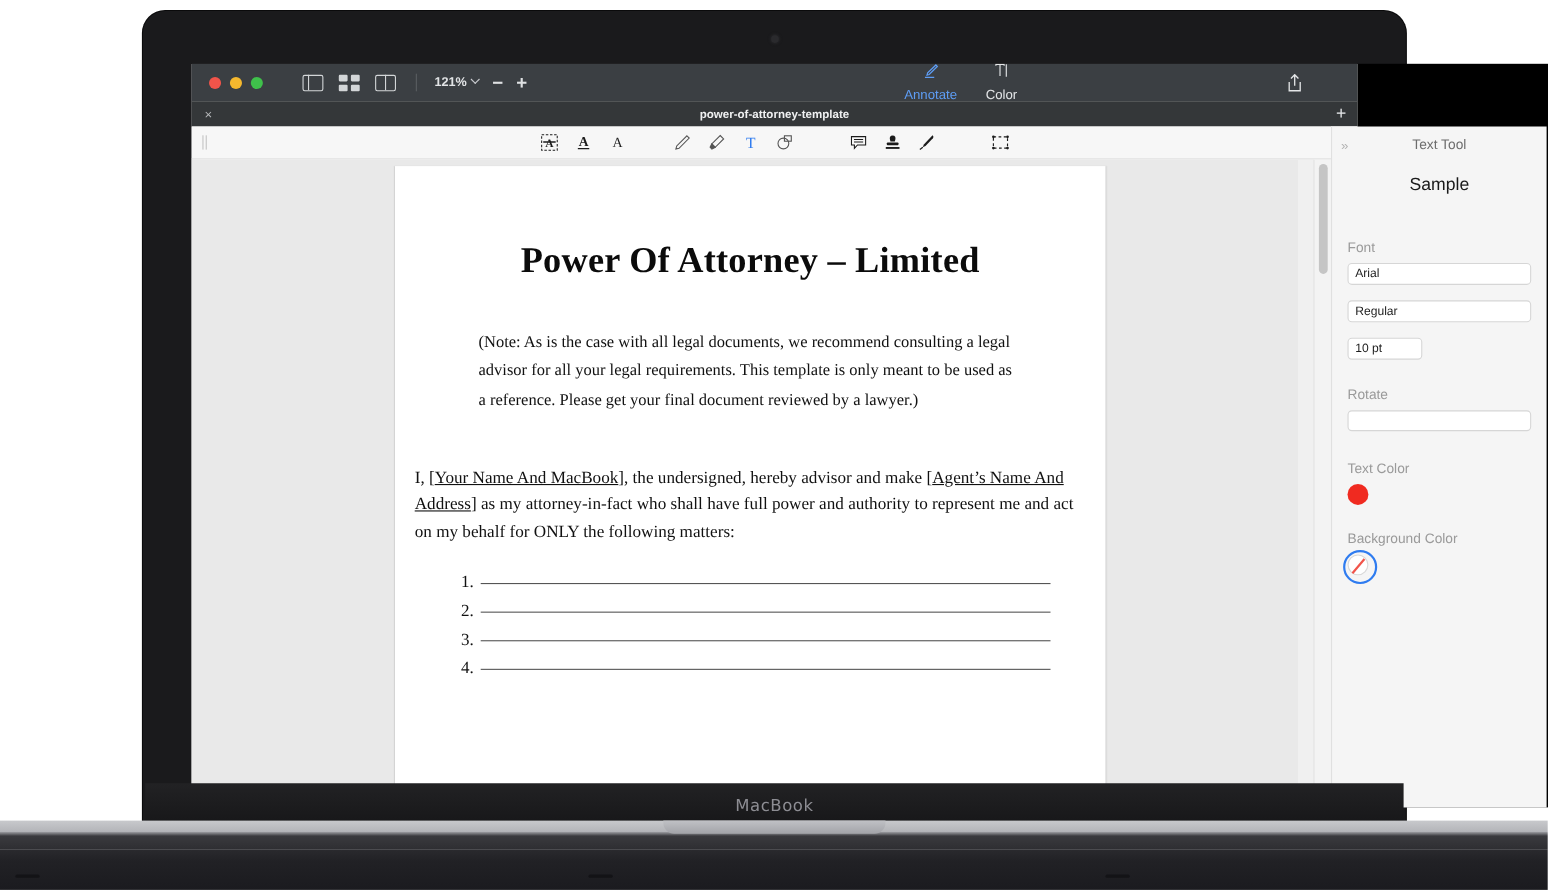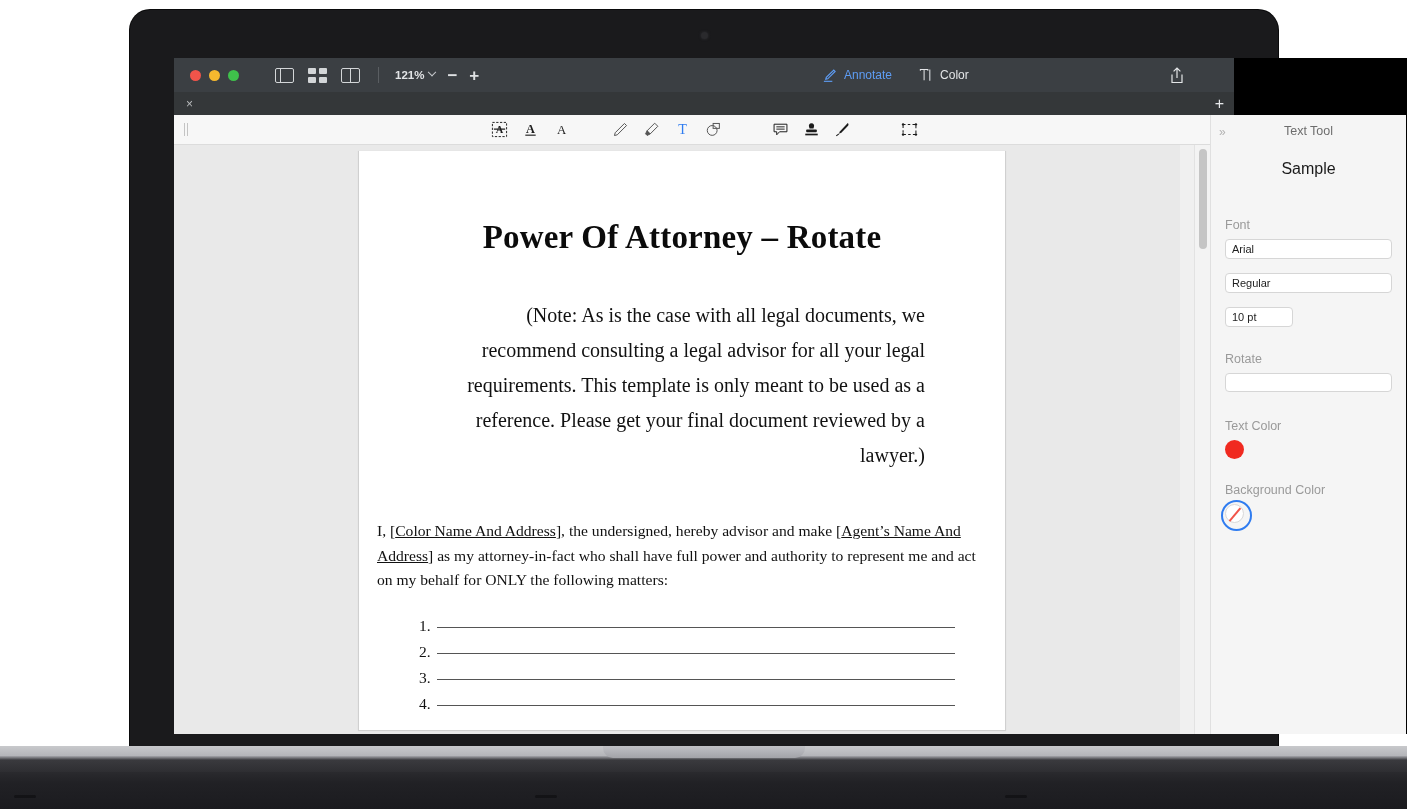--- a/index.html
+++ b/index.html
@@ -77,21 +77,21 @@
   .vicon.grid i { background: #d3d6d8; border-radius: 1px; }
   .vicon.twopane::before { content:""; position:absolute; left:50%; top:-0.4px; bottom:-0.4px; width:1.4px; background:#d3d6d8; margin-left:-.7px; }
 
   #zoom-sep { width: 1px; height: 16px; background: #5a5e62; margin-left: 18px; }
   #zoom-group { display: flex; align-items: center; gap: 12px; margin-left: 16px; color: #e2e4e6; font-size: 11.5px; font-weight: bold; }
   #zoom-value { display: flex; align-items: center; gap: 5px; }
   .chev-d { width: 6px; height: 6px; border-right: 1.4px solid #c8cace; border-bottom: 1.4px solid #c8cace; transform: rotate(45deg) translate(-2px,-2px); }
   .zbtn { color: #dfe1e3; font-size: 17px; line-height: 1; cursor: default; }
 
   #mode-group { position: absolute; left: 648px; top: 0; height: 34px; display: flex; align-items: center; gap: 26px; }
-  .mode { display: flex; align-items: center; gap: 7px; font-size: 12px; }
+  .mode { display: flex; align-items: center; gap: 7px; font-size: 12px; flex-direction: column; }
   .mode.active { color: #5e9df5; }
   .mode.inactive { color: #e4e6e8; }
 
   #share-icon { position: absolute; left: 996px; top: 9px; width: 14px; height: 17px; }
   #searchbox {
     position: absolute; left: 1021px; top: 64px; width: 198px; height: 22px;
     background: #fff; border-radius: 4px; display: flex; align-items: center; justify-content: center;
   }
 
   #tabbar { height: 23px; background: #343739; display: flex; align-items: center; position: relative; }
@@ -122,21 +122,21 @@
 
   
   #doc-title {
     margin-top: 68px; text-align: center;
     font-family: "Liberation Serif", "DejaVu Serif", serif;
     font-weight: bold; font-size: 33px; color: #0b0b0b; letter-spacing: .2px;
   }
   #doc-note {
     margin: 42px 0 0 76px; width: 490px;
     font-family: "Liberation Serif", "DejaVu Serif", serif;
-    font-size: 20px; line-height: 1.75; color: #111; text-align: right;
+    font-size: 15px; line-height: 1.75; color: #111;
   }
   #doc-body {
     margin: 46px 0 0 18px; width: 616px;
     font-family: "Liberation Serif", "DejaVu Serif", serif;
     font-size: 15.6px; line-height: 1.58; color: #111;
   }
   #doc-body p { margin-bottom: 16px; }
   .u { text-decoration: underline; }
   #doc-list { margin: 24px 0 0 60px; font-family: "Liberation Serif","DejaVu Serif",serif; font-size: 15.5px; color: #111; }
   .li-row { display: flex; align-items: baseline; height: 26px; }
@@ -241,20 +241,21 @@
         </svg>
       </div>
 
       <div id="searchbox">
         
         
       </div>
 
       <div id="tabbar">
         <span id="tab-close">×</span>
+        <span id="tab-title">power-of-attorney-template</span>
         <span id="tab-plus">+</span>
       </div>
 
       <div id="annot-toolbar">
         <div id="grip"></div>
         <div id="tools">
 
           <div class="tool">
             <svg width="17" height="17" viewBox="0 0 18 18">
               <rect x="1.5" y="1.5" width="15" height="15" fill="none" stroke="#1c1c1c" stroke-width="1" stroke-dasharray="2.4 1.6"></rect>
@@ -340,26 +341,26 @@
               <circle cx="15.8" cy="14.4" r="1.3" fill="#1c1c1c"></circle>
             </svg>
           </div>
         </div>
       </div>
 
       <div id="doc-area">
         <div id="doc-bg-left"></div>
 
         <div id="page">
-          <div id="doc-title">Power Of Attorney – Rotate</div>
+          <div id="doc-title">Power Of Attorney – Limited</div>
 
           <div id="doc-note">(Note: As is the case with all legal documents, we recommend consulting a legal advisor for all your legal requirements. This template is only meant to be used as a reference. Please get your final document reviewed by a lawyer.)</div>
 
           <div id="doc-body">
-            <p><span>I, [</span><span class="u">Color Name And Address</span><span>], the undersigned, hereby advisor and make [</span><span class="u">Agent’s Name And Address</span><span>] as my attorney-in-fact who shall have full power and authority to represent me and act on my behalf for ONLY the following matters:</span></p>
+            <p><span>I, [</span><span class="u">Your Name And MacBook</span><span>], the undersigned, hereby advisor and make [</span><span class="u">Agent’s Name And Address</span><span>] as my attorney-in-fact who shall have full power and authority to represent me and act on my behalf for ONLY the following matters:</span></p>
           </div>
 
           <div id="doc-list">
             <div class="li-row">
               <span class="li-num">1.</span>
               <span class="li-line"></span>
             </div>
             <div class="li-row">
               <span class="li-num">2.</span>
               <span class="li-line"></span>
@@ -431,20 +432,23 @@
         <div class="swatch-row">
           <div class="sw-wrap selected">
               <div class="sw none-sw"></div>
             </div>
 
         </div>
       </div>
     </div>
   </div>
 
+  <div id="bezel-chin">
+    <span id="macbook-word">MacBook</span>
+  </div>
 </div>
 
 <div id="laptop-base"></div>
 <div id="base-notch"></div>
 <div id="base-shadow"></div>
 <div class="base-vent" style="left:14px"></div>
 <div class="base-vent" style="left:535px"></div>
 <div class="base-vent" style="left:1005px"></div>
 
 </body></html>

